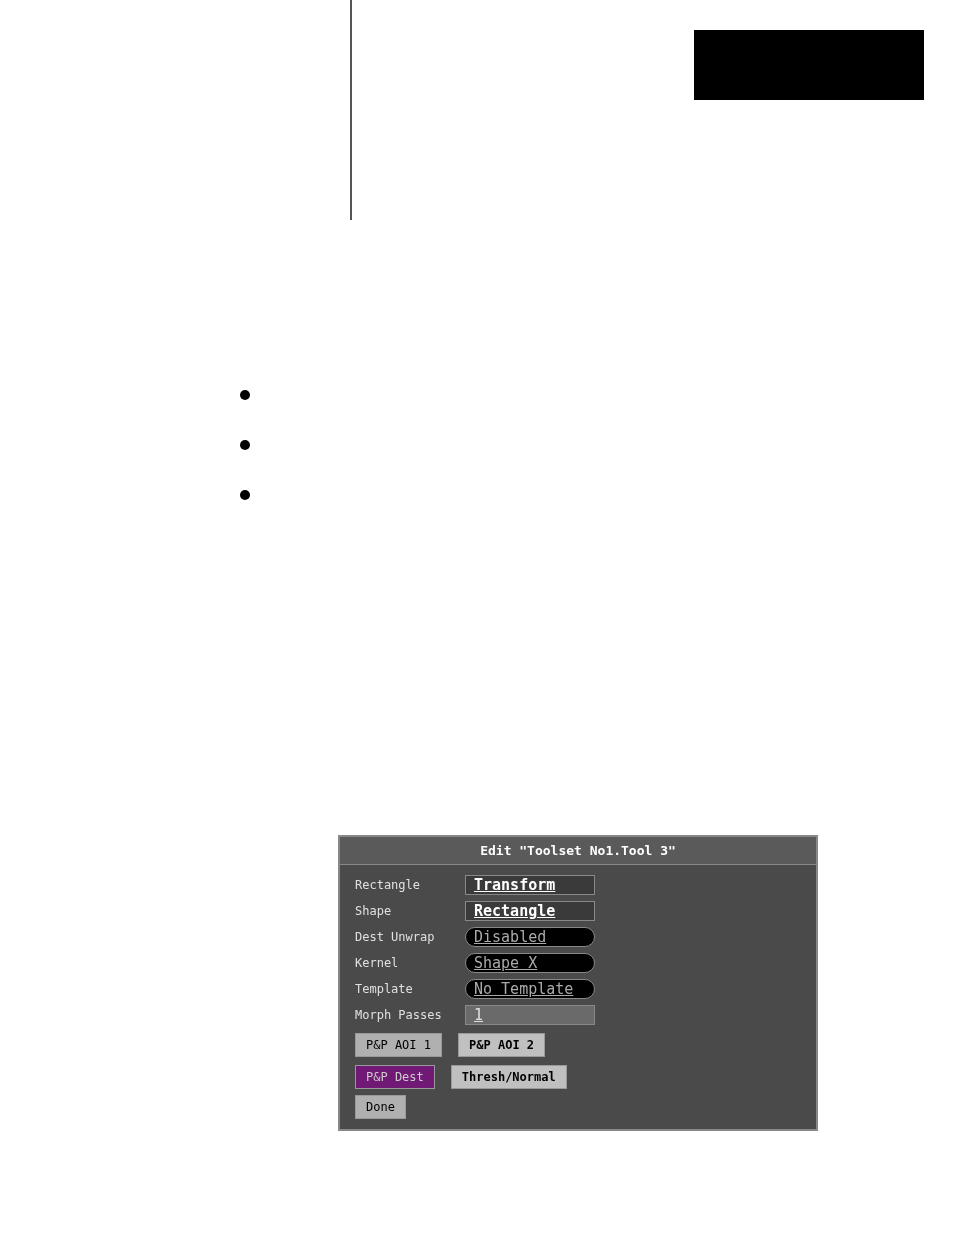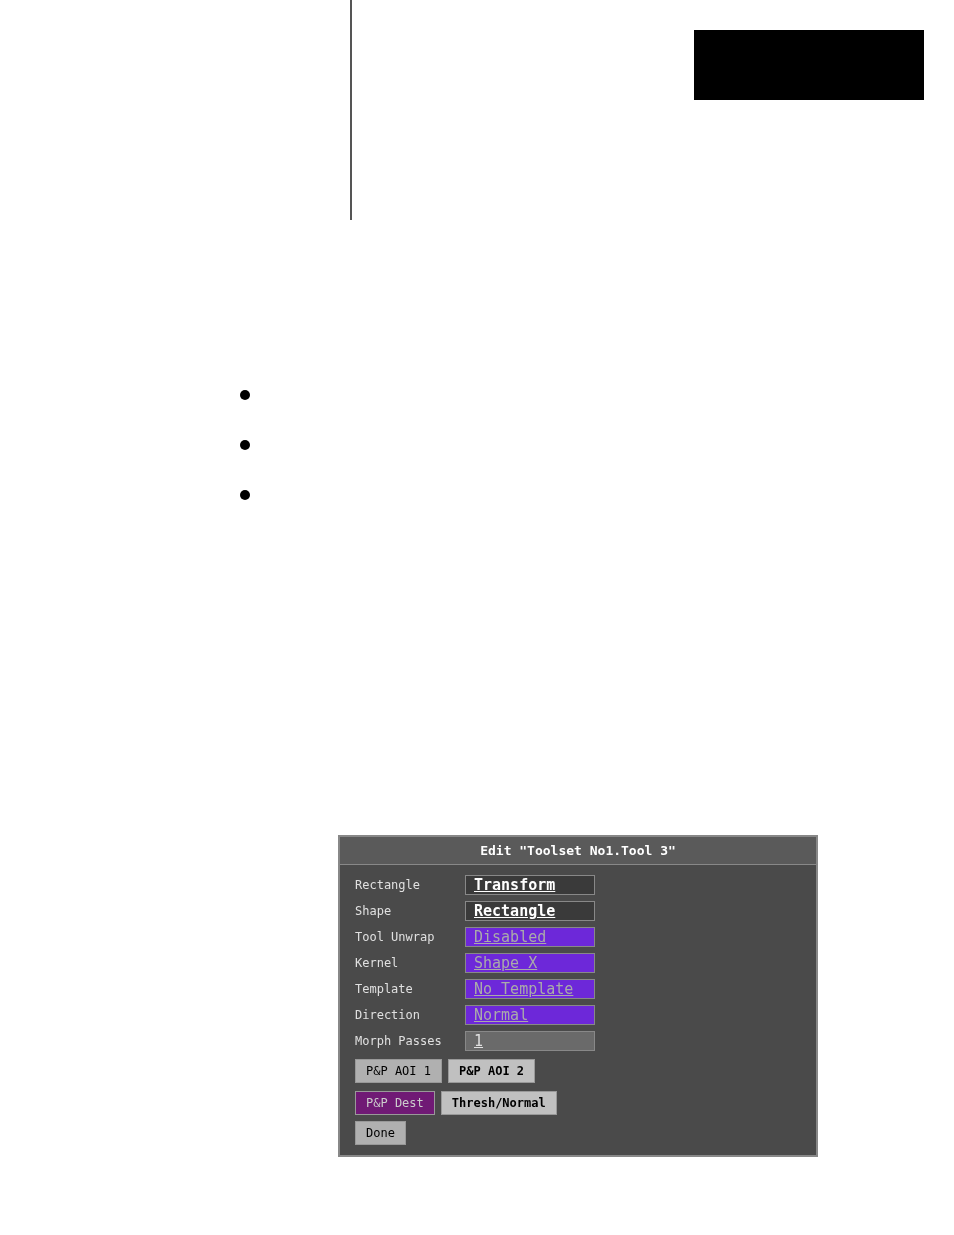--- a/index.html
+++ b/index.html
@@ -109,34 +109,35 @@
       text-decoration: underline;
     }
 
     .dialog-value.highlighted {
       background: #3a3a3a;
       color: #fff;
       font-weight: bold;
     }
 
     .dialog-value.disabled-field {
-      background: #6d28d9;
+      background: #000000;
       color: #aaa;
+      border-radius: 10px;
     }
 
     .dialog-value.identity-highlight {
       background: #2a2a2a;
       color: #fff;
       font-weight: bold;
       border: 1px solid #999;
     }
 
     .dialog-buttons-row {
       display: flex;
-      gap: 6px;
+      gap: 16px;
       margin-top: 8px;
       margin-bottom: 6px;
     }
 
     .dialog-btn {
       font-family: monospace;
       font-size: 12px;
       padding: 4px 10px;
       cursor: pointer;
       border: 1px solid #999;
@@ -191,38 +192,34 @@
       <span class="dialog-label">Rectangle</span>
       <span class="dialog-value highlighted">Transform</span>
     </div>
 
     <div class="dialog-row">
       <span class="dialog-label">Shape</span>
       <span class="dialog-value highlighted">Rectangle</span>
     </div>
 
     <div class="dialog-row">
-      <span class="dialog-label">Tool Unwrap</span>
+      <span class="dialog-label">Dest Unwrap</span>
       <span class="dialog-value disabled-field">Disabled</span>
     </div>
 
     <div class="dialog-row">
       <span class="dialog-label">Kernel</span>
       <span class="dialog-value disabled-field">Shape X</span>
     </div>
 
     <div class="dialog-row">
       <span class="dialog-label">Template</span>
       <span class="dialog-value disabled-field">No Template</span>
     </div>
 
-    <div class="dialog-row">
-      <span class="dialog-label">Direction</span>
-      <span class="dialog-value disabled-field">Normal</span>
-    </div>
 
 
     <div class="dialog-row">
       <span class="dialog-label">Morph Passes</span>
       <span class="dialog-value" style="background:#6a6a6a;color:#e0e0e0;">1</span>
     </div>
 
     <div class="dialog-buttons-row">
       <button class="dialog-btn active-btn">P&amp;P AOI 1</button>
       <button class="dialog-btn highlight-btn">P&amp;P AOI 2</button>

